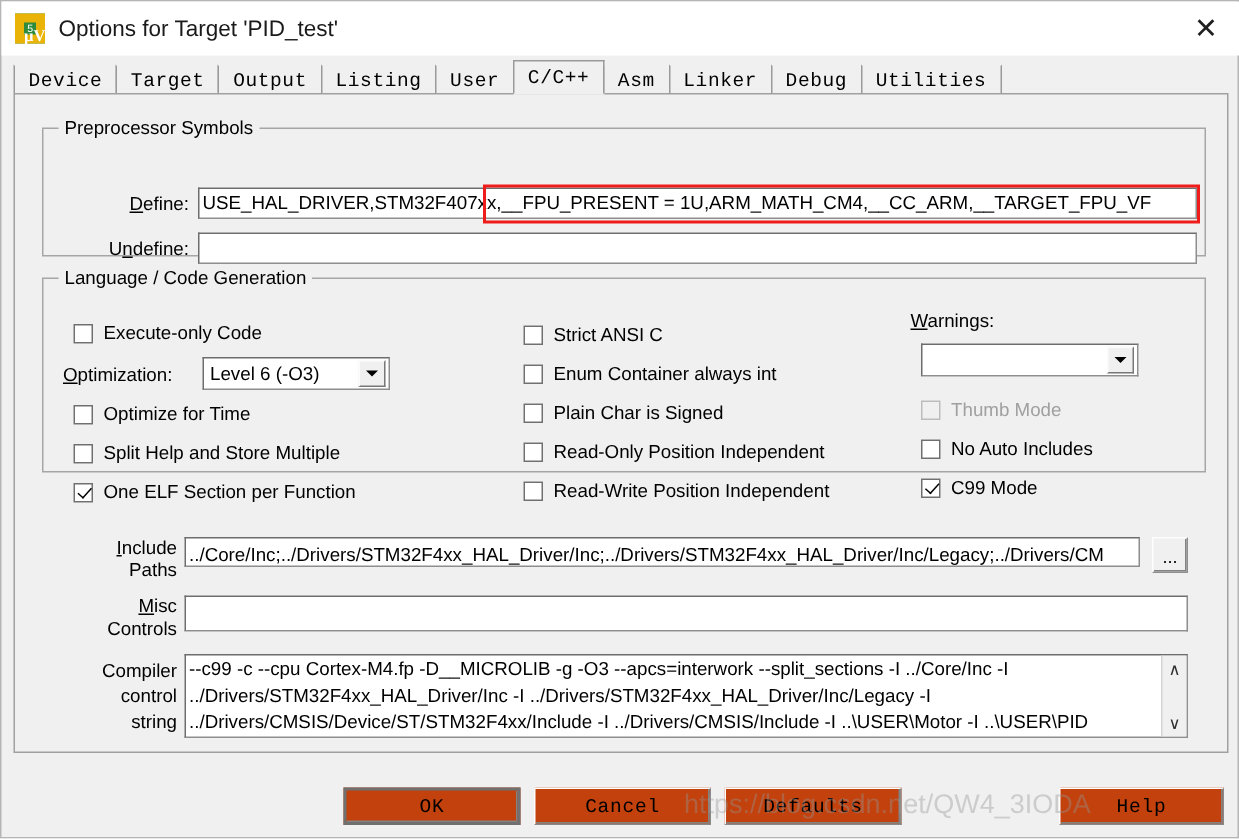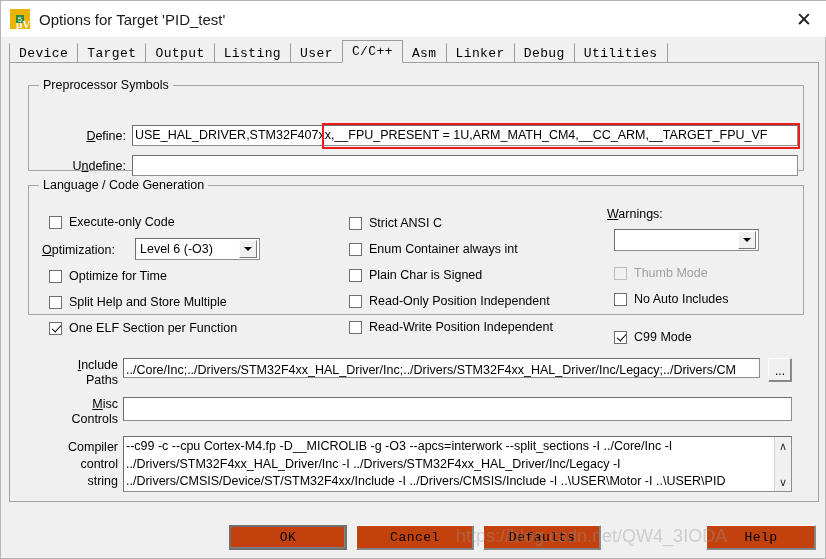--- a/index.html
+++ b/index.html
@@ -388,21 +388,21 @@
     </div>
 
     <div class="cb disabled" style="left:604px; top:203px;">
       <span class="box"></span>
       <span>Thumb Mode</span>
     </div>
     <div class="cb" style="left:604px; top:229px;">
       <span class="box"></span>
       <span>No Auto Includes</span>
     </div>
-    <div class="cb checked" style="left:604px; top:267px;">
+    <div class="cb checked" style="left:604px; top:255px;">
       <span class="box"></span>
       <span>C99 Mode</span>
     </div>
 
     <div class="flabel" style="left:30px; top:295px; width:78px; line-height:15px;">
       <span class="u">I</span>nclude<br>Paths
     </div>
     <div class="tinput" style="left:113px; top:295px; width:637px; height:20px; line-height:22px;">../Core/Inc;../Drivers/STM32F4xx_HAL_Driver/Inc;../Drivers/STM32F4xx_HAL_Driver/Inc/Legacy;../Drivers/CM</div>
     <div class="dots-btn" style="left:758px; top:295px;">...</div>
 

